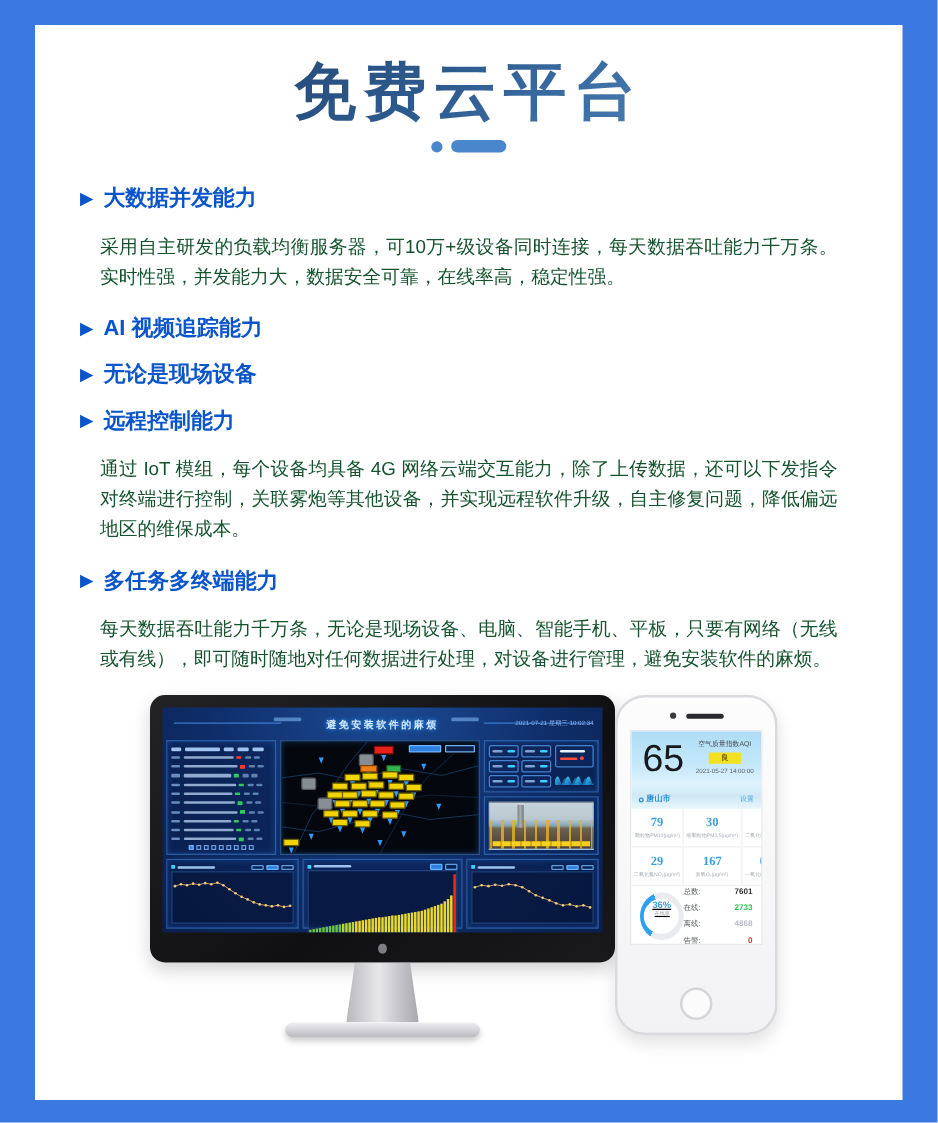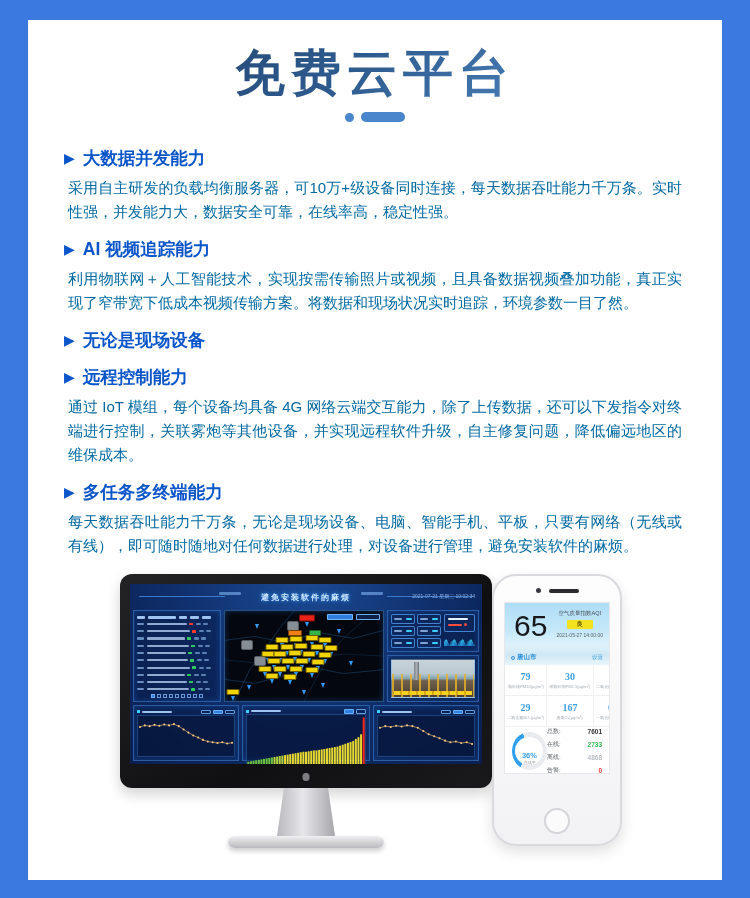--- a/index.html
+++ b/index.html
@@ -15,21 +15,21 @@
   .title-decor{display:flex;align-items:center;justify-content:center;gap:7px;margin-top:12px;}
   .title-decor .dot{width:9px;height:9px;border-radius:50%;background:#4a86cc;}
   .title-decor .bar{width:44px;height:10px;border-radius:5px;background:#4a86cc;}
 
   
   .sections{margin-top:24px;}
   .section{margin-bottom:13px;}
   .sec-head{display:flex;align-items:center;gap:8px;margin:0 0 6px;}
   .sec-arrow{color:#0a55c9;font-size:14px;line-height:1;}
   .sec-title{font-size:17.5px;font-weight:700;color:#0a55c9;}
-  .sec-body{margin:4px;font-size:15px;line-height:24px;color:#0369a1;text-align:justify;}
+  .sec-body{margin:16px;font-size:15px;line-height:24px;color:#14532d;text-align:justify;}
 
   
   .devices{display:flex;justify-content:space-between;align-items:flex-end;
     padding:0 64px 0 56px;margin-top:16px;}
 
   
   .monitor{width:372px;position:relative;}
   .bezel{width:372px;height:214px;background:linear-gradient(145deg,#232325,#101012 60%,#1a1a1c);
     border-radius:12px;padding:10px 10px 24px;box-sizing:border-box;position:relative;
     box-shadow:0 6px 14px rgba(0,0,0,.18);}
@@ -159,21 +159,21 @@
   .mcell{border-right:.5px solid #eef0f2;border-bottom:.5px solid #eef0f2;display:flex;flex-direction:column;
     align-items:center;justify-content:center;gap:2px;}
   .mval{font-size:10px;font-weight:700;color:#3aa0e0;font-family:Liberation Serif, serif;}
   .mlab{font-size:4.5px;color:#a8adb3;transform:scale(.9);white-space:nowrap;}
 
   .app-bottom{flex:1;display:flex;align-items:center;padding:0 7px;}
   .donut{width:38px;height:38px;border-radius:50%;
     background:conic-gradient(from 210deg,#2f9ff0 0 36%,#e9ebee 36% 100%);
     display:flex;align-items:center;justify-content:center;}
   .donut-in{width:28px;height:28px;border-radius:50%;background:#fff;display:flex;flex-direction:column;
-    align-items:center;justify-content:flex-end;}
+    align-items:center;justify-content:flex-start;text-decoration:underline;}
   .donut-rate{font-size:7.5px;font-weight:700;color:#3aa0e0;}
   .donut-cap{font-size:4.5px;color:#9aa0a6;transform:scale(.9);}
   .pstats{margin-left:auto;width:60px;display:flex;flex-direction:column;gap:4px;}
   .pstat{display:flex;justify-content:space-between;align-items:center;}
   .pstat-lab{font-size:6px;color:#5c6166;}
   .pstat-val{font-size:6.5px;font-weight:700;}
 </style>
 </head>
 <body>
 
@@ -192,21 +192,20 @@
           <span class="sec-arrow">▶</span>
           <span class="sec-title">大数据并发能力</span>
         </div>
         <p class="sec-body">采用自主研发的负载均衡服务器，可10万+级设备同时连接，每天数据吞吐能力千万条。实时性强，并发能力大，数据安全可靠，在线率高，稳定性强。</p>
       </div>
       <div class="section">
         <div class="sec-head">
           <span class="sec-arrow">▶</span>
           <span class="sec-title">AI 视频追踪能力</span>
         </div>
-        <p class="sec-body">利用物联网＋人工智能技术，实现按需传输照片或视频，且具备数据视频叠加功能，真正实现了窄带宽下低成本视频传输方案。将数据和现场状况实时追踪，环境参数一目了然。</p>
       </div>
       <div class="section">
         <div class="sec-head">
           <span class="sec-arrow">▶</span>
           <span class="sec-title">无论是现场设备</span>
         </div>
       </div>
       <div class="section">
         <div class="sec-head">
           <span class="sec-arrow">▶</span>

